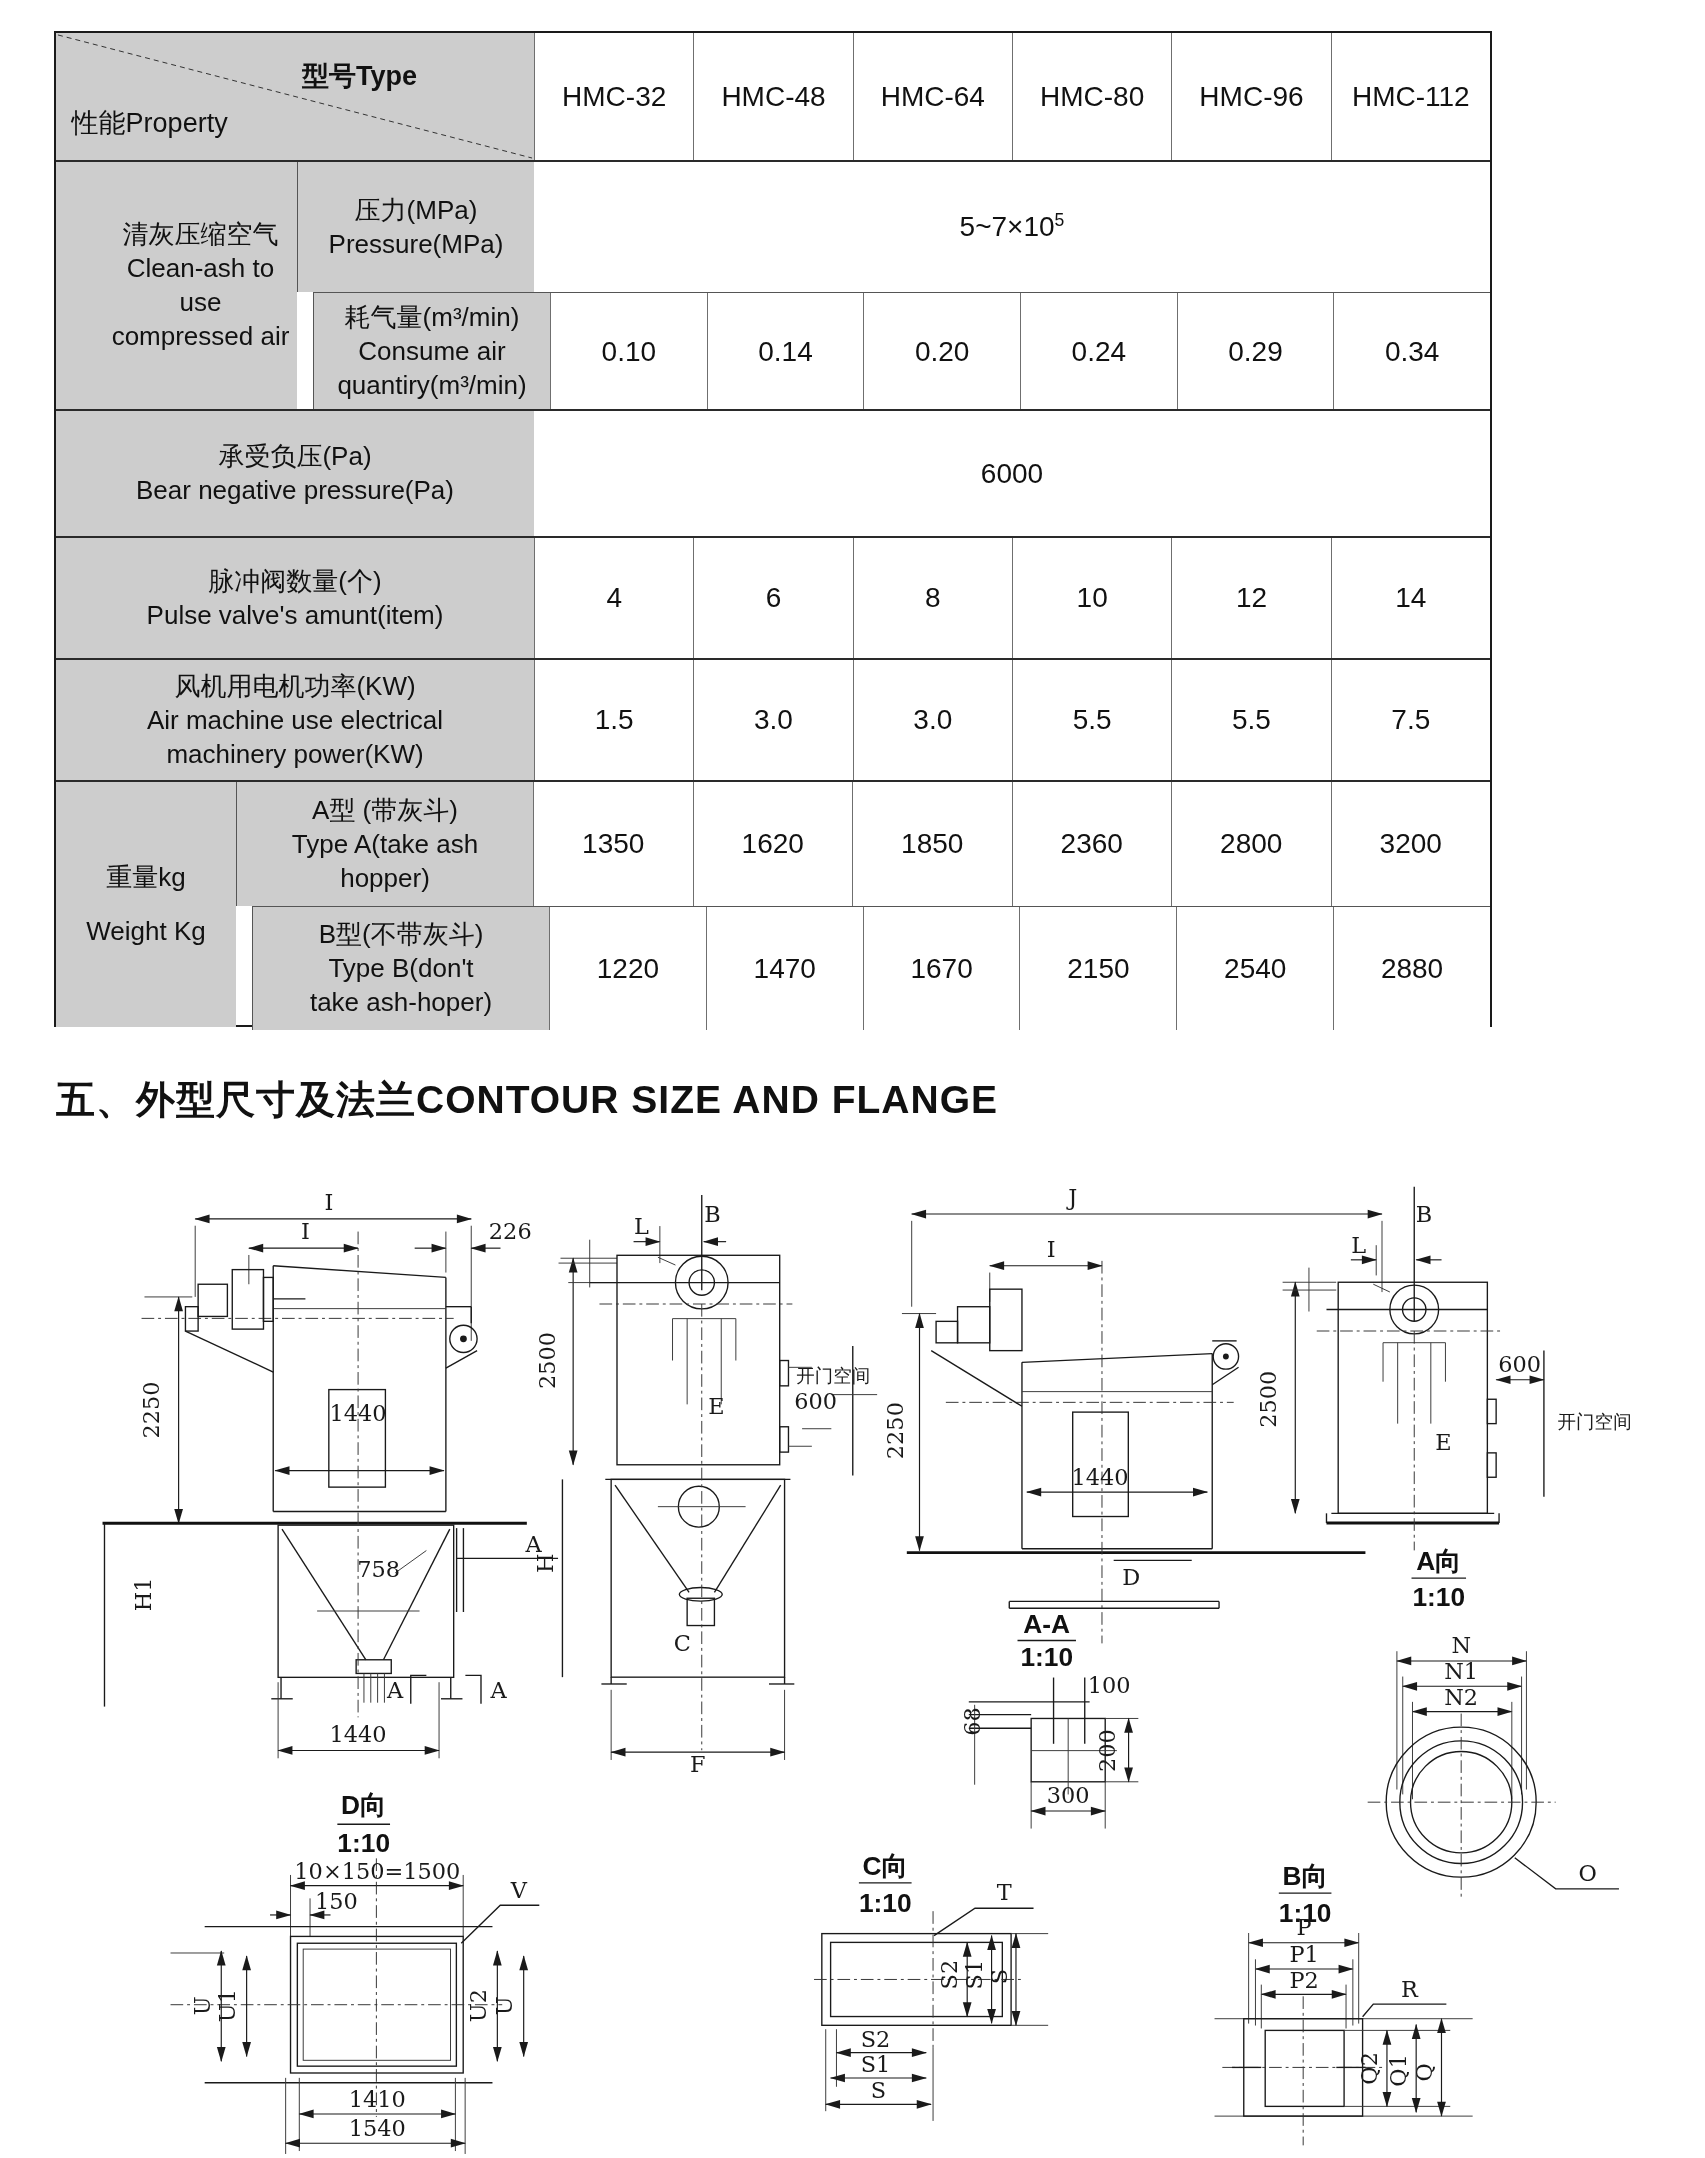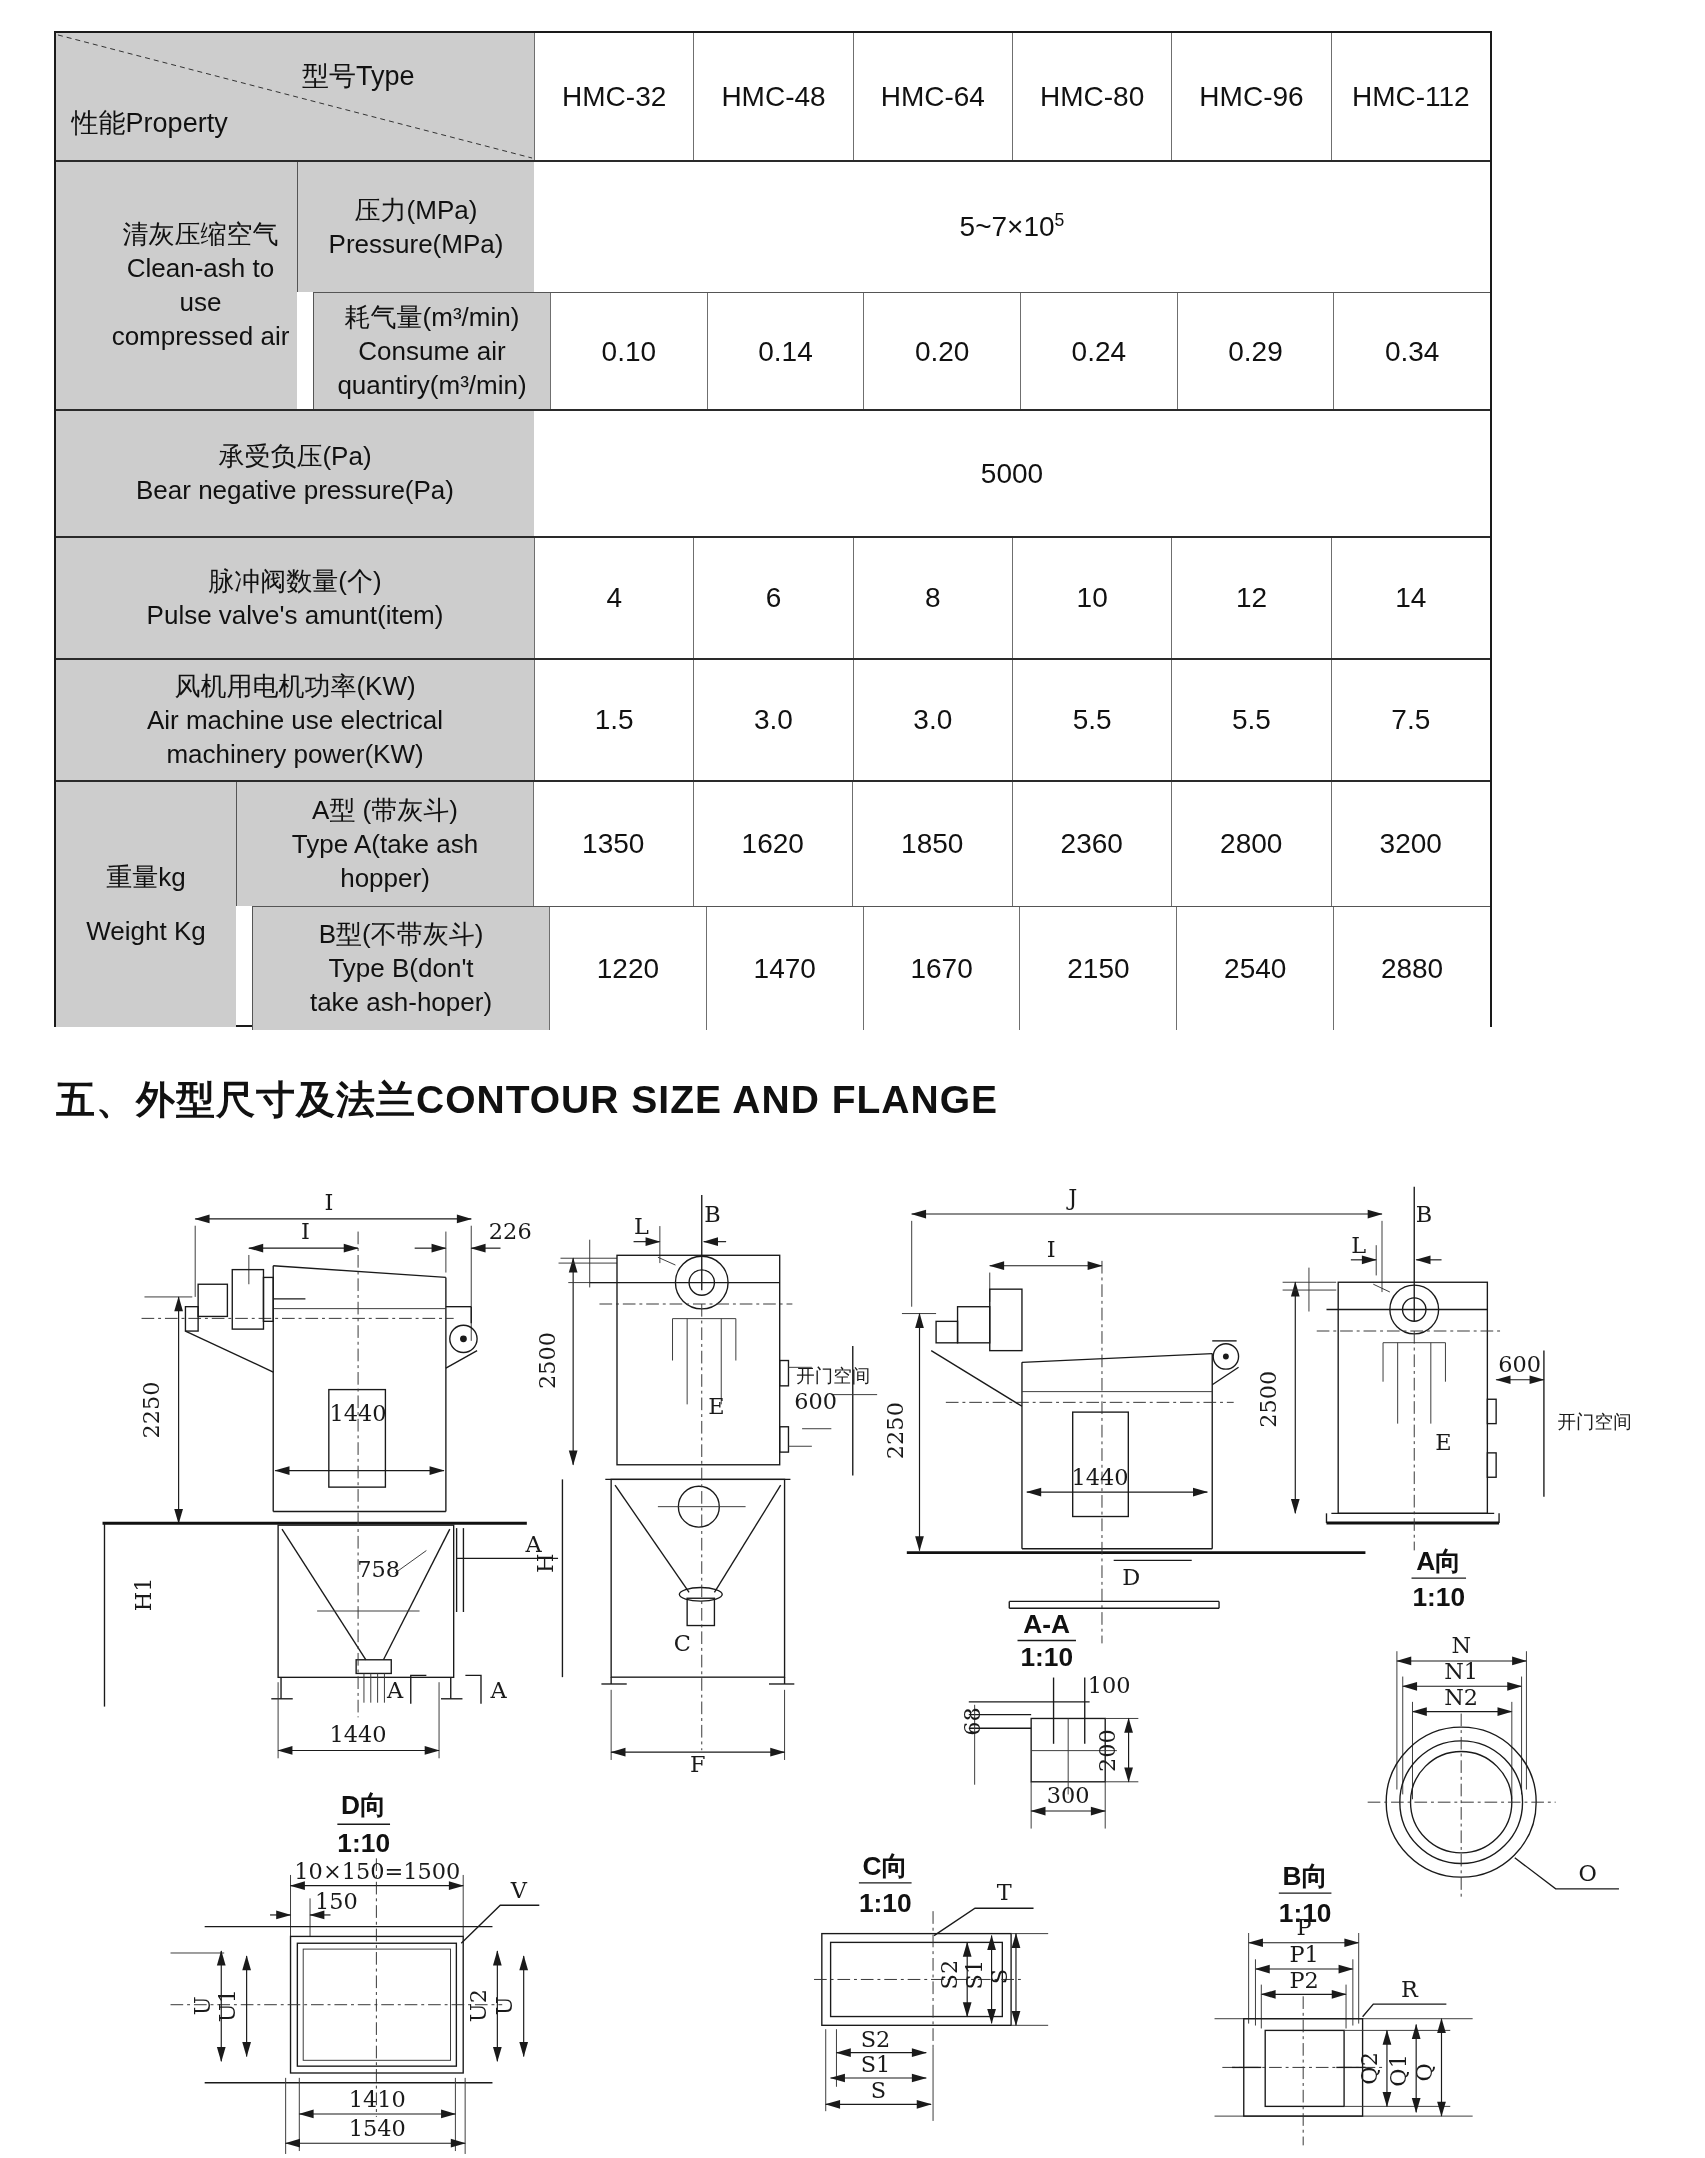--- a/index.html
+++ b/index.html
@@ -22,21 +22,21 @@
   .vspan { flex:6; font-size:28px; background:#fff; }
   .vspan sup { font-size:17.6px; }
   .wA { width:241px;padding-left:48px; }
   .wB { width:237px; border-left:1.6px solid #555;text-align:center; }
   .wCorner { width:478px; position:relative; }
   .wWa { width:180px; }
   .wWb { width:297px; border-left:1.6px solid #555; }
   .subcol { display:flex; flex-direction:column; flex:1; }
   .subrow { display:flex; flex:0 0 auto; }
   .subrow.split { border-top:1.6px solid #555;margin-left:16px; }
-  .corner-top { position:absolute; top:25px; left:246px; font-size:27px; }
+  .corner-top { position:absolute; top:25px; left:246px; font-size:27px;font-weight:bold; }
   .corner-bot { position:absolute; bottom:19.5px; left:15.6px; font-size:27px; }
   .diag { position:absolute; inset:0; width:100%; height:100%; }
 
   
   .sec-heading { position:absolute; left:56px; top:1073px; font-size:39px; font-weight:600;
                  letter-spacing:1px; white-space:nowrap; }
 
   
   .drw { position:absolute; overflow:visible; }
   .ln  { stroke:#1a1a1a; stroke-width:1.4; fill:none; }
@@ -110,21 +110,21 @@
         <div class="cell vcol">0.34</div>
       </div>
     </div>
   </div>
 
   <div class="band" style="height:127px">
     <div class="cell gray" style="width:478px">
       <div class="zh">承受负压(Pa)</div>
       <div class="en">Bear negative pressure(Pa)</div>
     </div>
-    <div class="cell vspan">5000</div>
+    <div class="cell vspan">6000</div>
   </div>
 
   <div class="band" style="height:122px">
     <div class="cell gray" style="width:478px">
       <div class="zh">脉冲阀数量(个)</div>
       <div class="en">Pulse valve's amunt(item)</div>
     </div>
     <div class="cell vcol">4</div>
     <div class="cell vcol">6</div>
     <div class="cell vcol">8</div>

